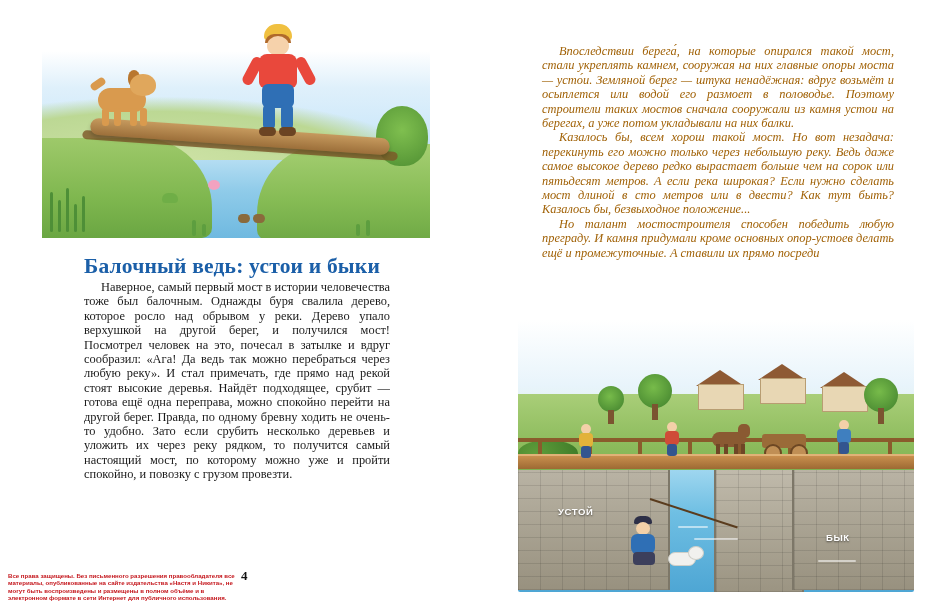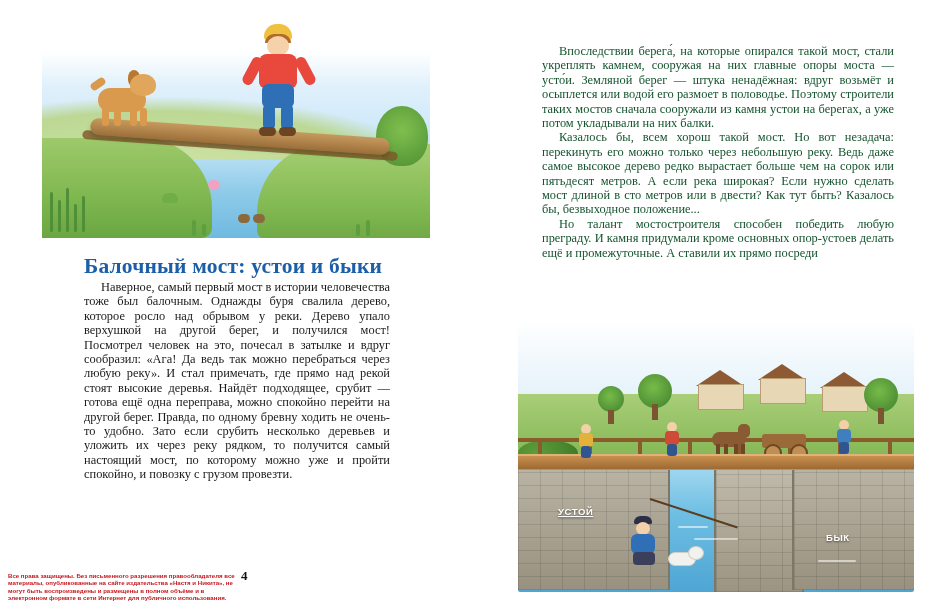--- a/index.html
+++ b/index.html
@@ -221,22 +221,23 @@
   }
 
   
   .body-col-right {
     position: absolute;
     left: 66px;
     top: 44px;
     width: 352px;
     font-size: 12.4px;
     line-height: 14.4px;
-    color: #14532d;
+    color: #a16207;
     text-align: justify;
+    font-style: italic;
   }
   .body-col-right p { margin: 0; text-indent: 17px; }
 
   
   .illus-bottom {
     position: absolute;
     left: 42px;
     top: 320px;
     width: 396px;
     height: 272px;
@@ -359,21 +360,21 @@
   .dog-b .hd { position: absolute; left: 20px; top: 2px; width: 14px; height: 12px; background: #f1f1ee; border-radius: 50%; border: 1px solid #cfcfc8; }
   .label-bridge {
     position: absolute;
     font-family: "Liberation Sans", sans-serif;
     font-weight: bold;
     font-size: 9.5px;
     color: #ffffff;
     letter-spacing: .6px;
     text-shadow: 0 1px 2px rgba(0,0,0,.55);
   }
-  .lbl-ustoi { left: 40px; top: 186px; text-decoration: underline; }
+  .lbl-ustoi { left: 40px; top: 186px; }
   .lbl-byk { left: 308px; top: 212px; }
   .bushes {
     position: absolute; left: 0; top: 120px; width: 60px; height: 26px;
     background: radial-gradient(circle at 30% 60%, #5f9e3b, #3e7a28);
     border-radius: 50% 50% 0 0;
   }
   .water-glint {
     position: absolute; height: 2px; background: rgba(255,255,255,.55); border-radius: 2px;
   }
 </style>
@@ -432,21 +433,21 @@
       <div class="duck-pair">
           <b></b>
           <b></b>
         </div>
       <div class="grass-blade" style="left:150px"></div>
       <div class="grass-blade" style="left:160px;height:12px"></div>
       <div class="grass-blade" style="right:60px"></div>
       <div class="grass-blade" style="right:70px;height:12px"></div>
     </div>
 
-    <h1 class="chapter-title">Балочный мост: устои и быки</h1>
+    <h1 class="chapter-title">Балочный ведь: устои и быки</h1>
 
     <div class="body-col-left">
       <p>Наверное, самый первый мост в истории человечества тоже был балочным. Однажды буря свалила дерево, которое росло над обрывом у реки. Дерево упало верхушкой на другой берег, и получился мост! Посмотрел человек на это, почесал в затылке и вдруг сообразил: «Ага! Да ведь так можно перебраться через любую реку». И стал примечать, где прямо над рекой стоят высокие деревья. Найдёт подходящее, срубит — готова ещё одна переправа, можно спокойно перейти на другой берег. Правда, по одному бревну ходить не очень-то удобно. Зато если срубить несколько деревьев и уложить их через реку рядком, то получится самый настоящий мост, по которому можно уже и пройти спокойно, и повозку с грузом провезти.</p>
     </div>
 
     <div class="footer-legal">Все права защищены. Без письменного разрешения правообладателя все материалы, опубликованные на сайте издательства «Настя и Никита», не могут быть воспроизведены и размещены в полном объёме и в электронном формате в сети Интернет для публичного использования.</div>
 
     <div class="page-number">4</div>
   </div>
 

